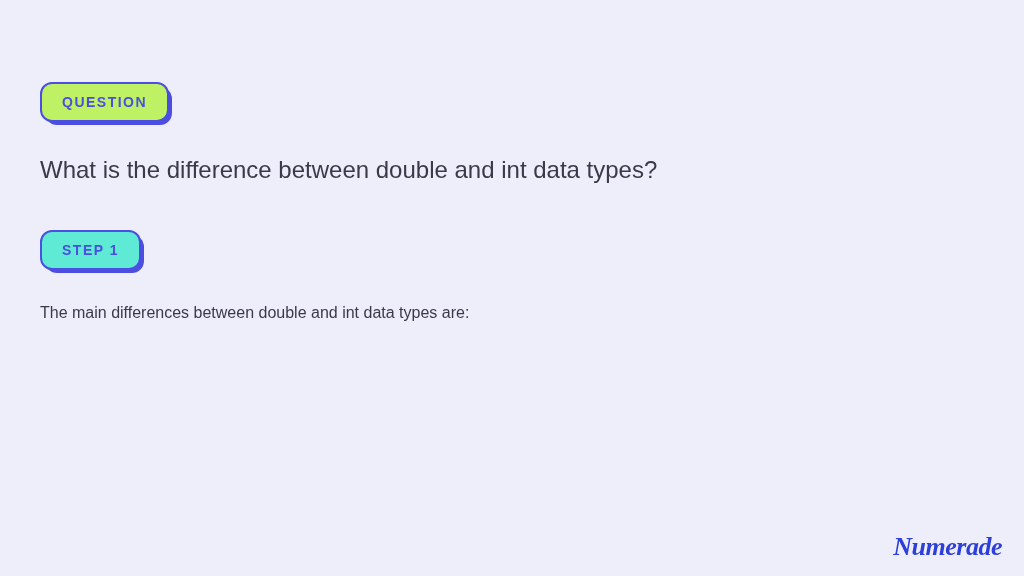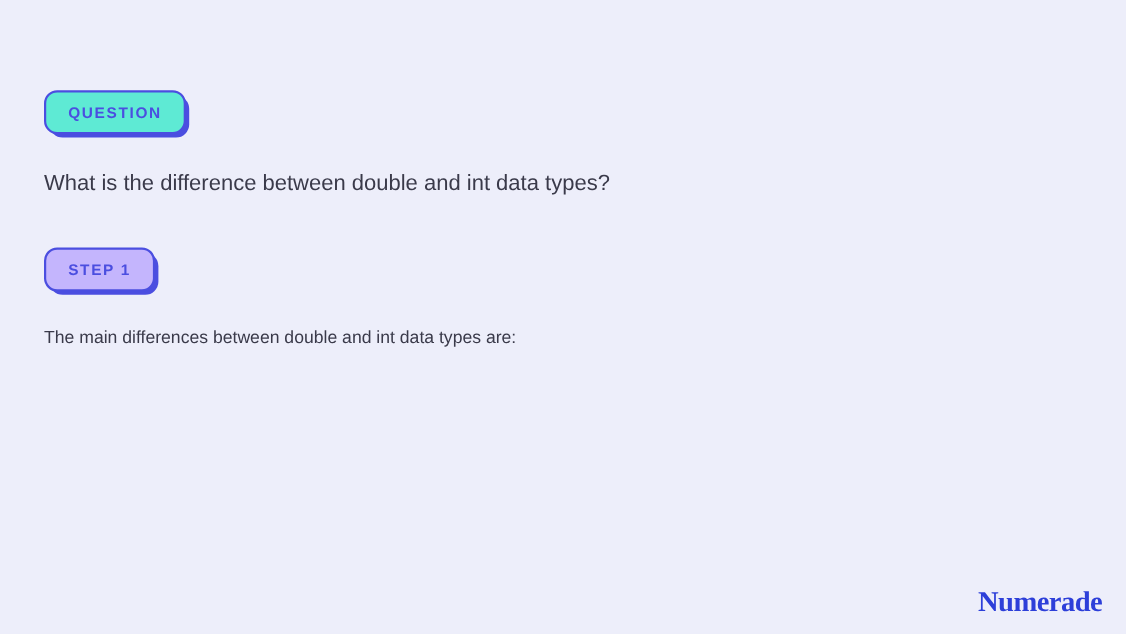--- a/index.html
+++ b/index.html
@@ -23,63 +23,64 @@
       padding: 10px 20px;
       border-radius: 12px;
       font-size: 14px;
       font-weight: 600;
       letter-spacing: 1.5px;
       color: #4b4ee0;
       border: 2px solid #4b4ee0;
       position: relative;
     }
     .badge-question {
-      background-color: #5eead4;
+      background-color: #bef264;
     }
     .badge-step {
-      background-color: #c4b5fd;
+      background-color: #5eead4;
     }
     .badge::after {
       content: "";
       position: absolute;
       top: 3px;
       left: 3px;
       right: -5px;
       bottom: -5px;
       background-color: #4b4ee0;
       border-radius: 12px;
       z-index: -1;
     }
     .badge-wrapper {
       position: relative;
       z-index: 1;
       display: inline-block;
     }
     .question-text {
       margin-top: 34px;
-      font-size: 20px;
+      font-size: 24px;
       color: #3a3a4a;
       font-weight: 400;
     }
     .step-section {
       margin-top: 46px;
     }
     .step-text {
       margin-top: 34px;
       font-size: 16px;
       color: #3a3a4a;
       font-weight: 400;
     }
     .logo {
       position: absolute;
       bottom: 14px;
       right: 22px;
       font-family: Georgia, 'Times New Roman', serif;
       font-size: 26px;
       font-weight: 700;
+      font-style: italic;
       color: #2d3fd9;
       letter-spacing: -0.5px;
     }
   </style>
 </head>
 <body>
 
 <div class="content">
   <div class="badge-wrapper">
     <div class="badge badge-question">QUESTION</div>

